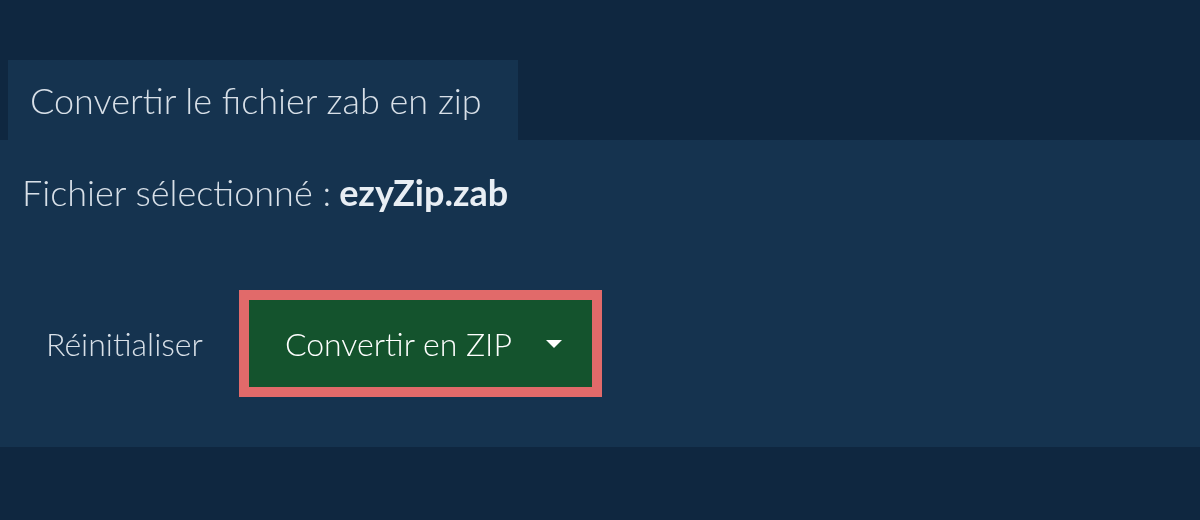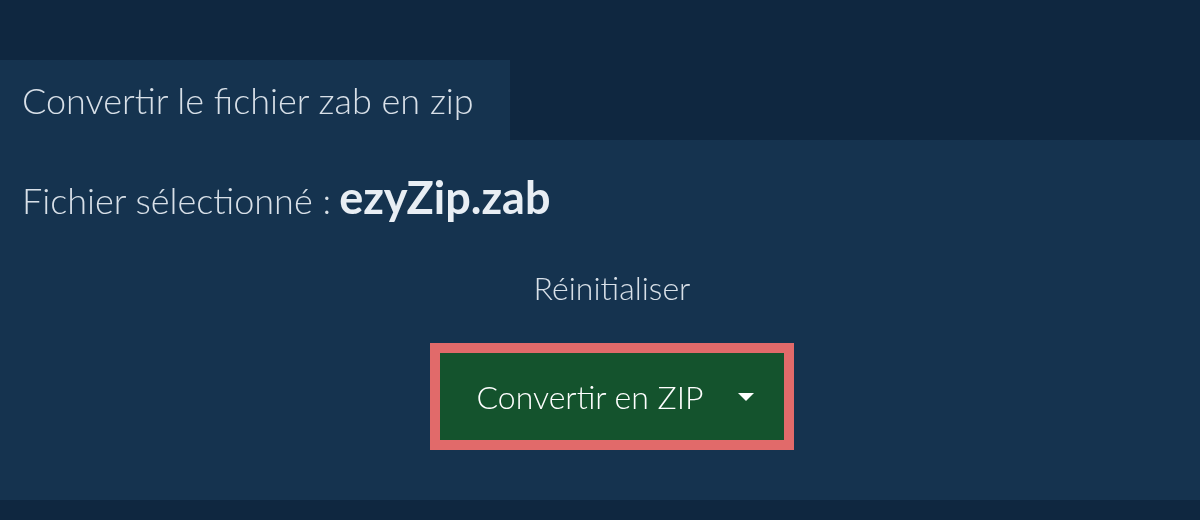--- a/index.html
+++ b/index.html
@@ -17,48 +17,47 @@
     .tab-container {
       padding-top: 60px;
     }
     .tab {
       display: inline-block;
       background: #15334f;
       color: #d8e0e8;
       font-size: 36px;
       font-weight: 300;
       padding: 18px 36px 18px 22px;
-      margin-left: 0;
+      margin-left: 8px;
     }
     .content {
       background: #15334f;
       padding: 30px 22px 50px 22px;
     }
     .selected-file-row {
       display: flex;
       align-items: baseline;
       gap: 8px;
-      margin-bottom: 44px;
+      margin-bottom: 76px;
     }
     .selected-file-label {
       color: #d8e0e8;
       font-size: 36px;
       font-weight: 300;
     }
     .selected-file-name {
       color: #e8eef4;
-      font-size: 45px;
+      font-size: 36px;
       font-weight: 700;
     }
     .actions-row {
       display: flex;
       align-items: center;
       gap: 36px;
       padding-left: 24px;
-      flex-direction: column;
     }
     .reset-link {
       color: #d8e0e8;
       font-size: 32px;
       font-weight: 300;
       cursor: pointer;
     }
     .convert-wrapper {
       border: 10px solid #e16a6a;
       display: inline-flex;

